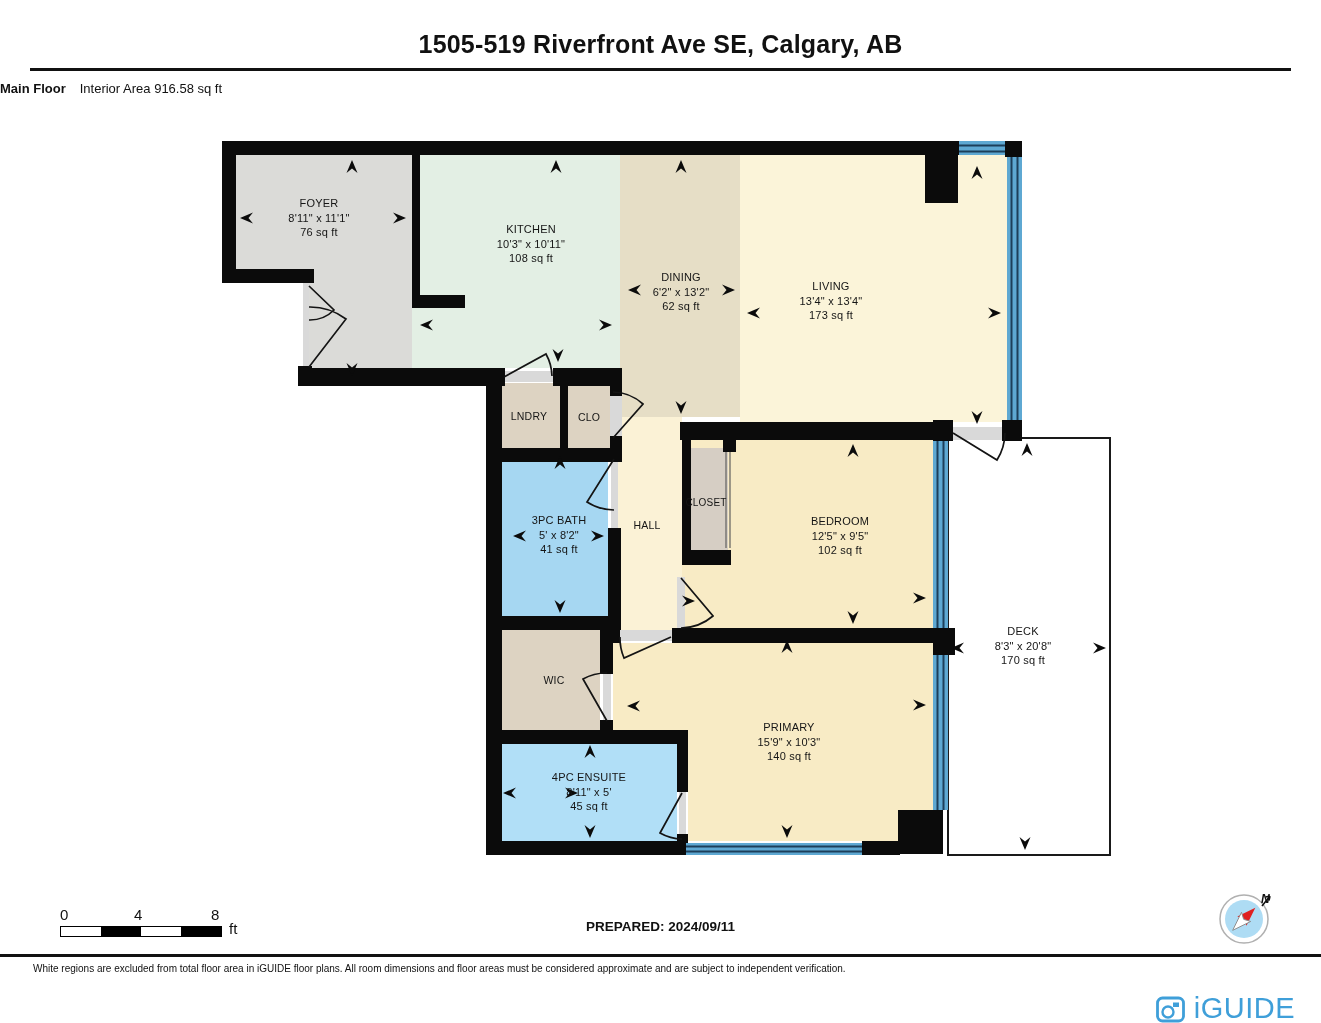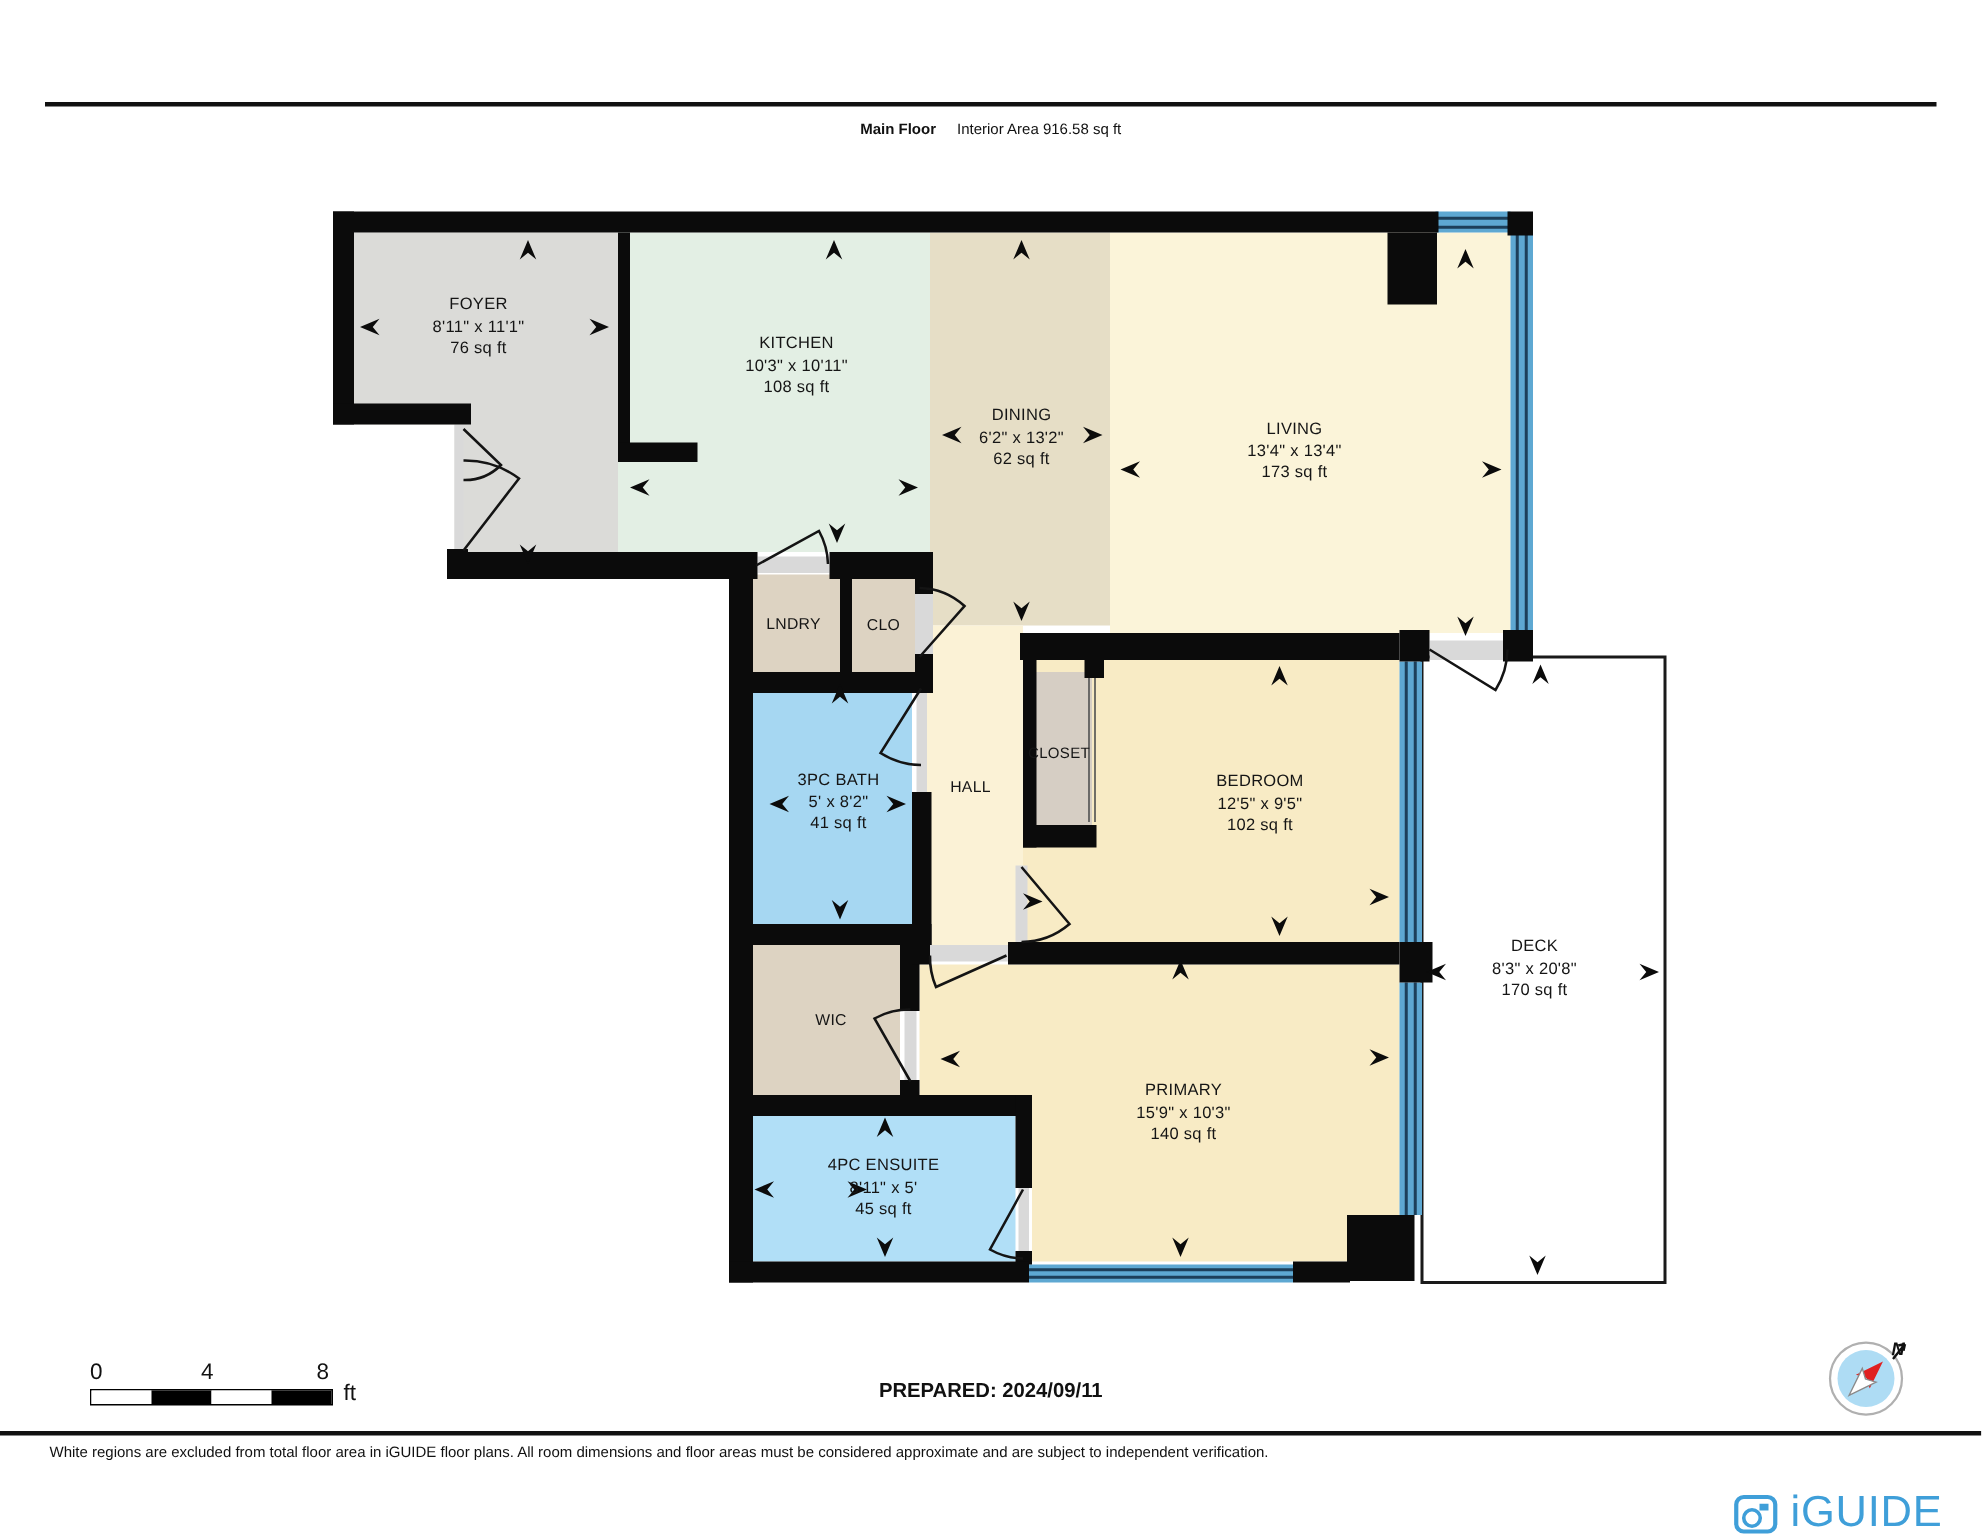--- a/index.html
+++ b/index.html
@@ -2,21 +2,21 @@
 <html><head>
 <meta charset="utf-8">
 <style>
   html,body{margin:0;padding:0;background:#fff;}
   #page{position:relative;width:1321px;height:1023px;background:#fff;overflow:hidden;
         font-family:"Liberation Sans",sans-serif;color:#111;}
   .abs{position:absolute;}
   
   #title{top:30px;left:0;width:100%;text-align:center;font-size:25px;font-weight:bold;letter-spacing:.2px;}
   #title-rule{top:68px;left:30px;width:1261px;height:3px;background:#111;}
-  #subtitle{top:81px;left:0;width:100%;text-align:center;font-size:10px;}
+  #subtitle{top:81px;left:0;width:100%;text-align:left;font-size:13px;}
   #subtitle .floor{font-weight:bold;margin-right:14px;}
   
   #plan{top:0;left:0;}
   
   .rlabel{position:absolute;transform:translate(-50%,-50%);text-align:center;font-size:11px;
           line-height:1.32;color:#151515;white-space:nowrap;letter-spacing:.2px;}
   .rlabel span{display:block;}
   .rlabel.small{font-size:10.5px;}
   .rlabel.tiny{font-size:10px;}
   
@@ -31,20 +31,21 @@
   #disclaimer{top:963px;left:33px;font-size:10px;}
   #brand{top:956px;right:26px;display:flex;align-items:center;gap:7px;margin-top:36px;}
   #brand .brand-text{font-size:29px;color:#3f9fd9;font-weight:400;letter-spacing:.5px;}
   #compass{top:889px;left:1218px;}
 </style>
 </head>
 <body>
 
 <div id="page">
 
+  <div class="abs" id="title">1505-519 Riverfront Ave SE, Calgary, AB</div>
   <div class="abs" id="title-rule"></div>
   <div class="abs" id="subtitle">
     <span class="floor">Main Floor</span><span>Interior Area 916.58 sq ft</span>
   </div>
 
   <svg class="abs" id="plan" width="1321" height="1023" viewBox="0 0 1321 1023">
 
     <g>
       <rect x="948" y="438" width="162" height="417" fill="#ffffff" stroke="#1a1a1a" stroke-width="2"></rect>
     </g>
@@ -201,21 +202,21 @@
   <div class="rlabel" style="left:531px;top:244px">
     <span>KITCHEN</span>
     <span>10'3" x 10'11"</span>
     <span>108 sq ft</span>
   </div>
   <div class="rlabel" style="left:681px;top:292px">
     <span>DINING</span>
     <span>6'2" x 13'2"</span>
     <span>62 sq ft</span>
   </div>
-  <div class="rlabel" style="left:863px;top:301px">
+  <div class="rlabel" style="left:831px;top:301px">
     <span>LIVING</span>
     <span>13'4" x 13'4"</span>
     <span>173 sq ft</span>
   </div>
   <div class="rlabel small" style="left:529px;top:417px">
     <span>LNDRY</span>
   </div>
   <div class="rlabel small" style="left:589px;top:418px">
     <span>CLO</span>
   </div>

